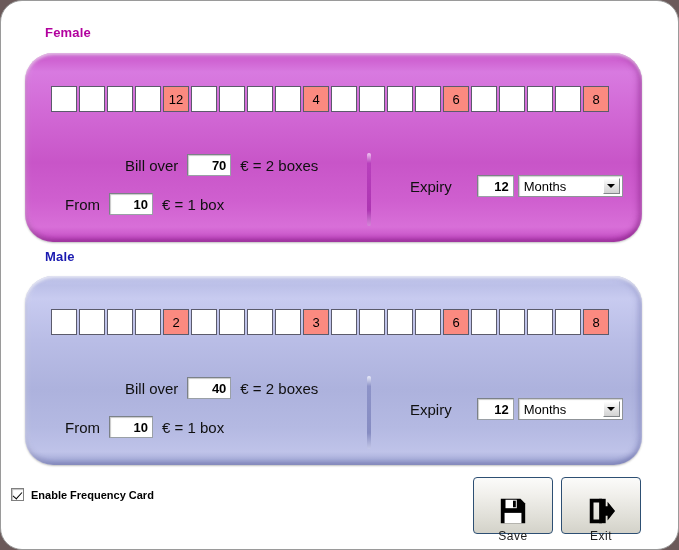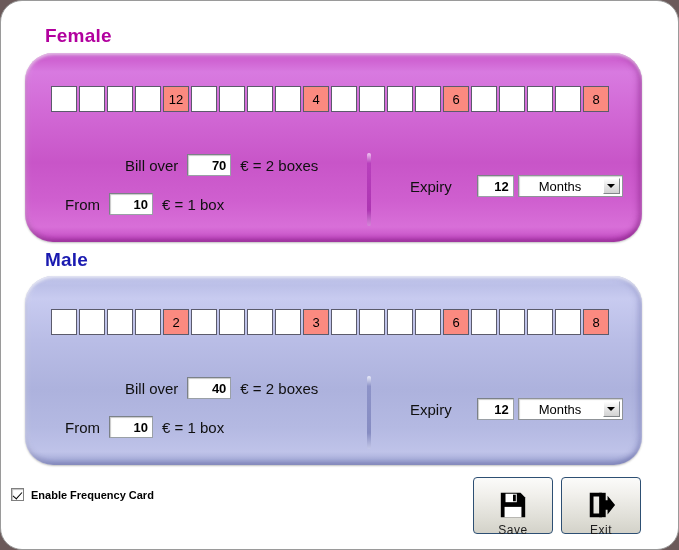--- a/index.html
+++ b/index.html
@@ -26,21 +26,21 @@
     left: 0; top: 12px;
     width: 679px;
     text-align: center;
     font-size: 18px;
     font-weight: bold;
     color: #000000;
     letter-spacing: 0.2px;
   }
   .section-label {
     position: absolute;
-    font-size: 19px;
+    font-size: 13px;
     font-weight: bold;
     letter-spacing: 0.2px;
   }
   #label-female { left: 44px; top: 24px; color: #b2009e; }
   #label-male   { left: 44px; top: 248px; color: #1a1ab0; }
 
   
   .panel {
     position: absolute;
     border-radius: 28px;
@@ -171,21 +171,21 @@
     line-height: 1;
   }
   .select {
     position: relative;
     width: 105px; height: 22px;
     background: #ffffff;
     border: 1px solid #8f9398;
     box-shadow: inset 1px 1px 1px rgba(0,0,0,0.18);
     display: flex;
     align-items: center;
-    padding-left: 20px;
+    padding-left: 5px;
     font-size: 13px;
     color: #000000;
   }
   .select .arrow-btn {
     position: absolute;
     right: 2px; top: 2px;
     width: 17px; height: 16px;
     background: linear-gradient(to bottom, #fdfdfd 0%, #e6e6e6 48%, #d2d2d2 100%);
     border: 1px solid #828689;
     border-top-color: #ffffff;
@@ -236,21 +236,21 @@
     position: absolute;
     top: 476px;
     width: 80px; height: 57px;
     background: linear-gradient(to bottom, #fbfbfa 0%, #f1f0ec 30%, #dddcd4 78%, #d3d2c9 100%);
     border: 1px solid #2d4f73;
     border-radius: 4px;
     display: flex;
     flex-direction: column;
     align-items: center;
     justify-content: flex-start;
-    padding-top: 12px;
+    padding-top: 18px;
   }
   #btn-save { left: 472px; }
   #btn-exit { left: 560px; }
   .btn .cap {
     font-size: 12px;
     color: #1c1c1c;
     margin-top: 3px;
     letter-spacing: 0.5px;
   }
   .btn .glyph { width: 30px; height: 30px; }

